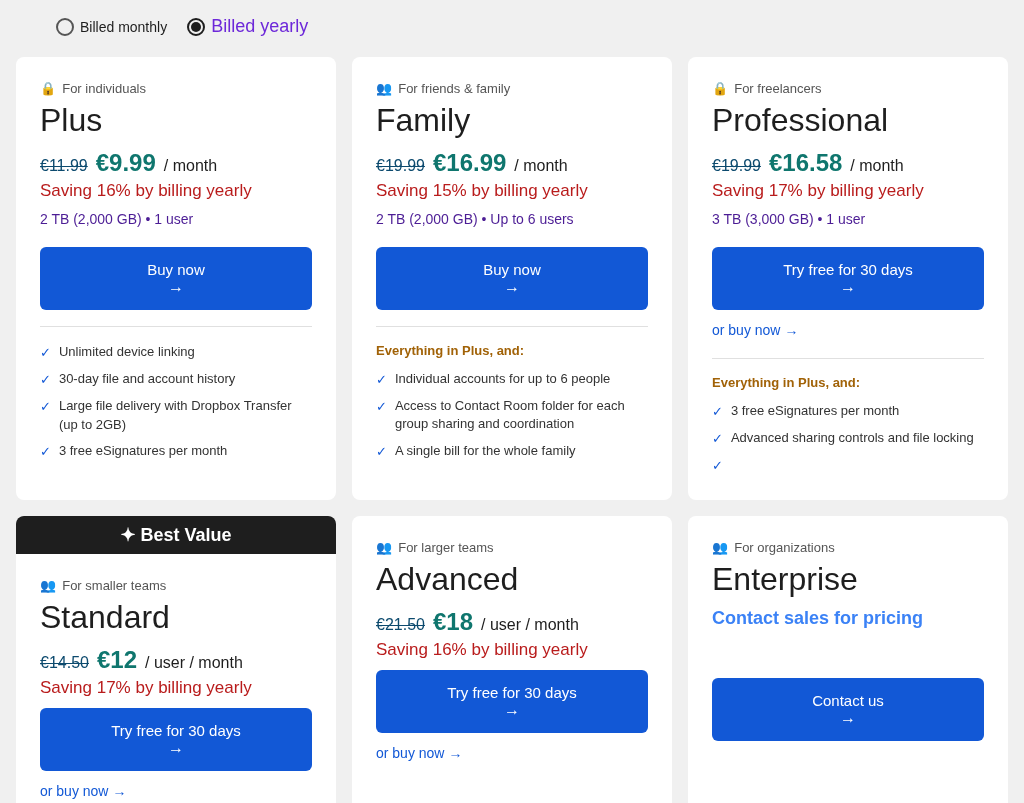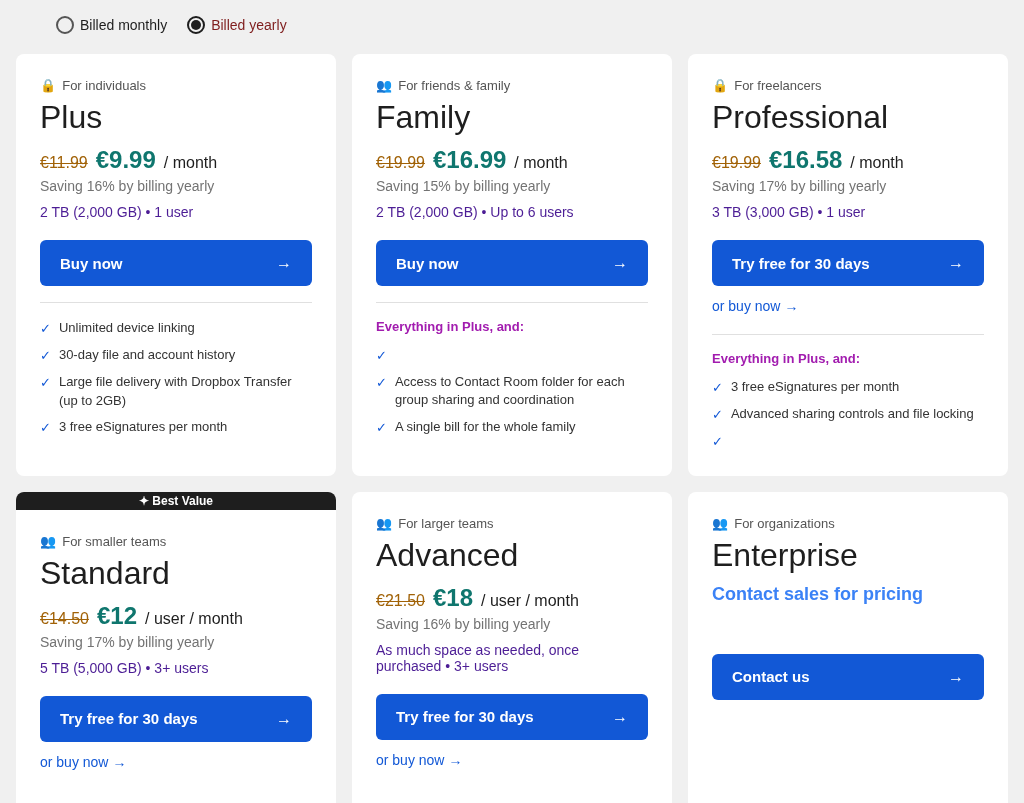--- a/index.html
+++ b/index.html
@@ -36,23 +36,23 @@
     .card {
       background: #fff;
       border-radius: 8px;
       padding: 24px;
       position: relative;
     }
     .best-value-banner {
       background: #1e1e1e;
       color: #fff;
       text-align: center;
-      font-size: 12px;
+      font-size: 18px;
       font-weight: 600;
-      padding: 2px;
+      padding: 8px;
       border-radius: 6px 6px 0 0;
       display: flex;
       align-items: center;
       justify-content: center;
       gap: 6px;
     }
     .card-with-banner {
       border-radius: 8px;
       overflow: hidden;
     }
@@ -75,58 +75,59 @@
     }
     .price-line {
       display: flex;
       align-items: baseline;
       gap: 8px;
       margin-bottom: 4px;
       flex-wrap: wrap;
     }
     .price-old {
       font-size: 16px;
-      color: #a16207;
+      color: #0c4a6e;
       text-decoration: line-through;
     }
     .price-new {
       font-size: 24px;
       font-weight: 600;
       color: #0f766e;
     }
     .price-period {
       font-size: 16px;
       color: #1e1e1e;
       text-align: right;
     }
     .saving-text {
-      color: #737373;
-      font-size: 14px;
+      color: #b91c1c;
+      font-size: 17px;
       font-weight: 500;
       margin-bottom: 10px;
     }
     .storage-info {
       font-size: 14px;
       color: #4c1d95;
       margin-bottom: 20px;
     }
     .btn-primary {
       display: flex;
       align-items: center;
       justify-content: space-between;
       background: #1258d6;
       color: #fff;
       border: none;
       border-radius: 6px;
       padding: 14px 20px;
       font-size: 15px;
-      font-weight: 700;
+      font-weight: 400;
       cursor: pointer;
       width: 100%;
       margin-bottom: 12px;
+      flex-direction: column;
     }
     .btn-arrow { font-size: 16px; }
     .or-buy-link {
       display: flex;
       align-items: flex-start;
       gap: 4px;
       color: #1258d6;
       font-size: 14px;
       font-weight: 500;
       cursor: pointer;
@@ -134,21 +135,21 @@
       margin-bottom: 20px;
     }
     .divider {
       border: none;
       border-top: 1px solid #e0e0e0;
       margin: 16px 0;
     }
     .features-label {
       font-size: 13px;
       font-weight: 600;
-      color: #a21caf;
+      color: #a16207;
       margin-bottom: 12px;
     }
     .features-list {
       list-style: none;
       display: flex;
       flex-direction: column;
       gap: 8px;
     }
     .features-list li {
       display: flex;
@@ -177,21 +178,21 @@
   </style>
 </head>
 <body>
 
 <div>
   <div style="display:flex;align-items:center;gap:20px;margin-bottom:20px;">
     <label style="display:flex;align-items:center;gap:6px;cursor:pointer;font-size:14px;color:#1e1e1e;padding-left:40px;">
       <div class="radio-circle"></div>
       <span>Billed monthly</span>
     </label>
-    <label style="display:flex;align-items:center;gap:6px;cursor:pointer;font-size:14px;color:#7f1d1d;">
+    <label style="display:flex;align-items:center;gap:6px;cursor:pointer;font-size:18px;color:#6d28d9;">
       <div class="radio-circle selected"></div>
       <span>Billed yearly</span>
     </label>
   </div>
 </div>
 
 <div class="cards-grid">
 
   <div class="card">
     <div class="plan-category">
@@ -246,20 +247,21 @@
     <div class="storage-info">2 TB (2,000 GB) • Up to 6 users</div>
     <button class="btn-primary">
       <span>Buy now</span>
       <span class="btn-arrow">→</span>
     </button>
     <hr class="divider">
     <div class="features-label">Everything in Plus, and:</div>
     <ul class="features-list">
       <li>
           <span class="check-icon">✓</span>
+          <span>Individual accounts for up to 6 people</span>
         </li>
       <li>
           <span class="check-icon">✓</span>
           <span>Access to Contact Room folder for each group sharing and coordination</span>
         </li>
       <li>
           <span class="check-icon">✓</span>
           <span>A single bill for the whole family</span>
         </li>
     </ul>
@@ -312,21 +314,20 @@
         <span>👥</span>
         <span>For smaller teams</span>
       </div>
       <div class="plan-name">Standard</div>
       <div class="price-line">
         <span class="price-old">€14.50</span>
         <span class="price-new">€12</span>
         <span class="price-period">/ user / month</span>
       </div>
       <div class="saving-text">Saving 17% by billing yearly</div>
-      <div class="storage-info">5 TB (5,000 GB) • 3+ users</div>
       <button class="btn-primary">
         <span>Try free for 30 days</span>
         <span class="btn-arrow">→</span>
       </button>
       <a class="or-buy-link">
         <span>or buy now</span>
         <span>→</span>
       </a>
     </div>
   </div>
@@ -336,21 +337,20 @@
       <span>👥</span>
       <span>For larger teams</span>
     </div>
     <div class="plan-name">Advanced</div>
     <div class="price-line">
       <span class="price-old">€21.50</span>
       <span class="price-new">€18</span>
       <span class="price-period">/ user / month</span>
     </div>
     <div class="saving-text">Saving 16% by billing yearly</div>
-    <div class="storage-info">As much space as needed, once purchased • 3+ users</div>
     <button class="btn-primary">
       <span>Try free for 30 days</span>
       <span class="btn-arrow">→</span>
     </button>
     <a class="or-buy-link">
       <span>or buy now</span>
       <span>→</span>
     </a>
   </div>
 

